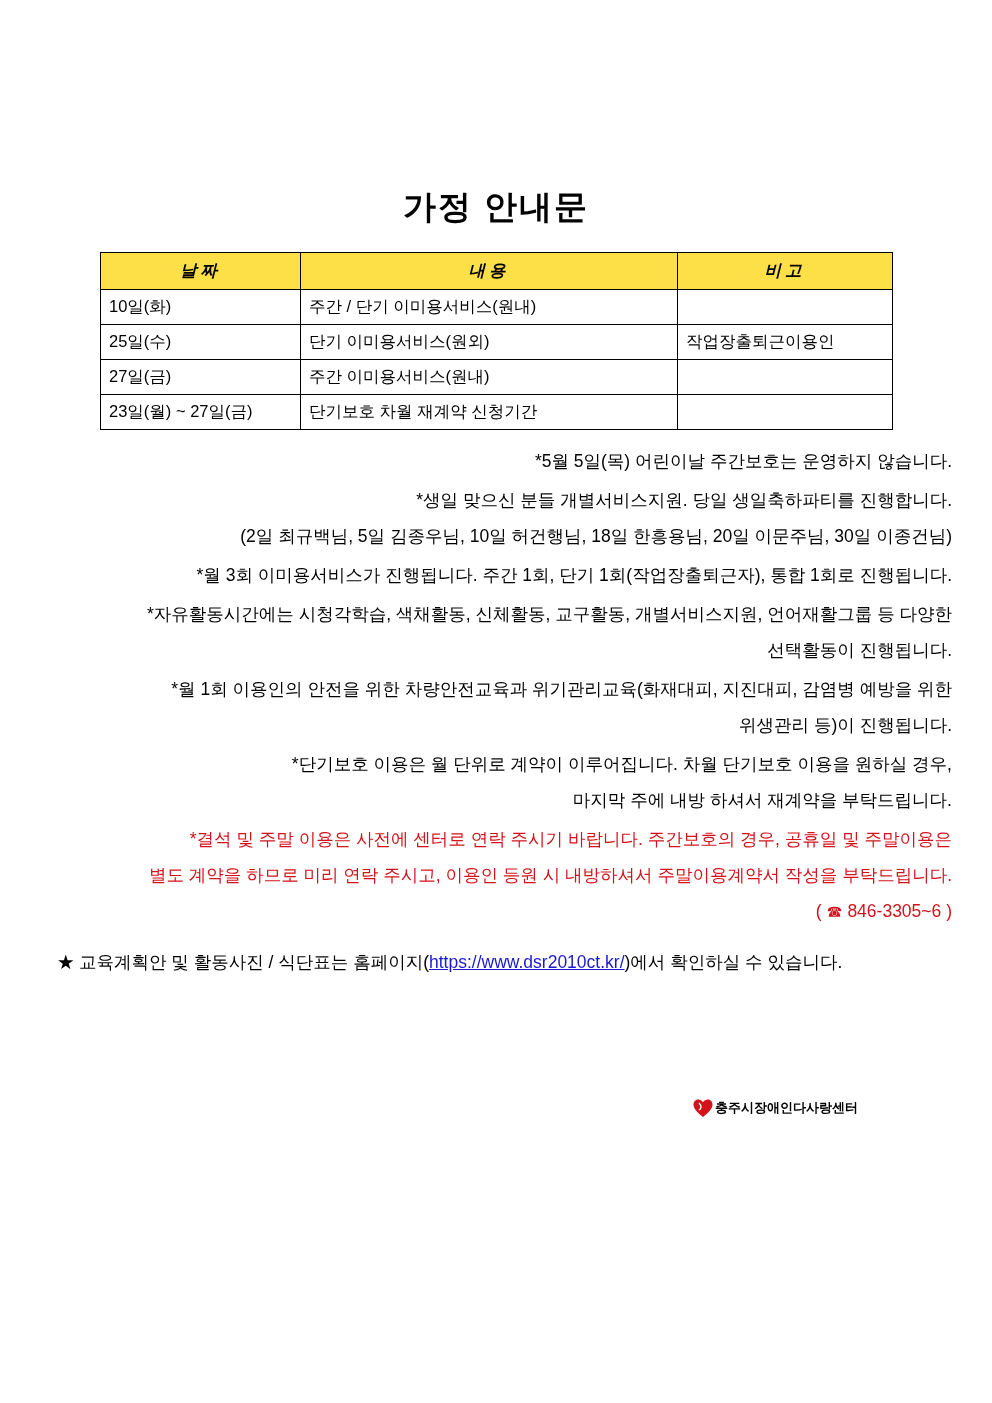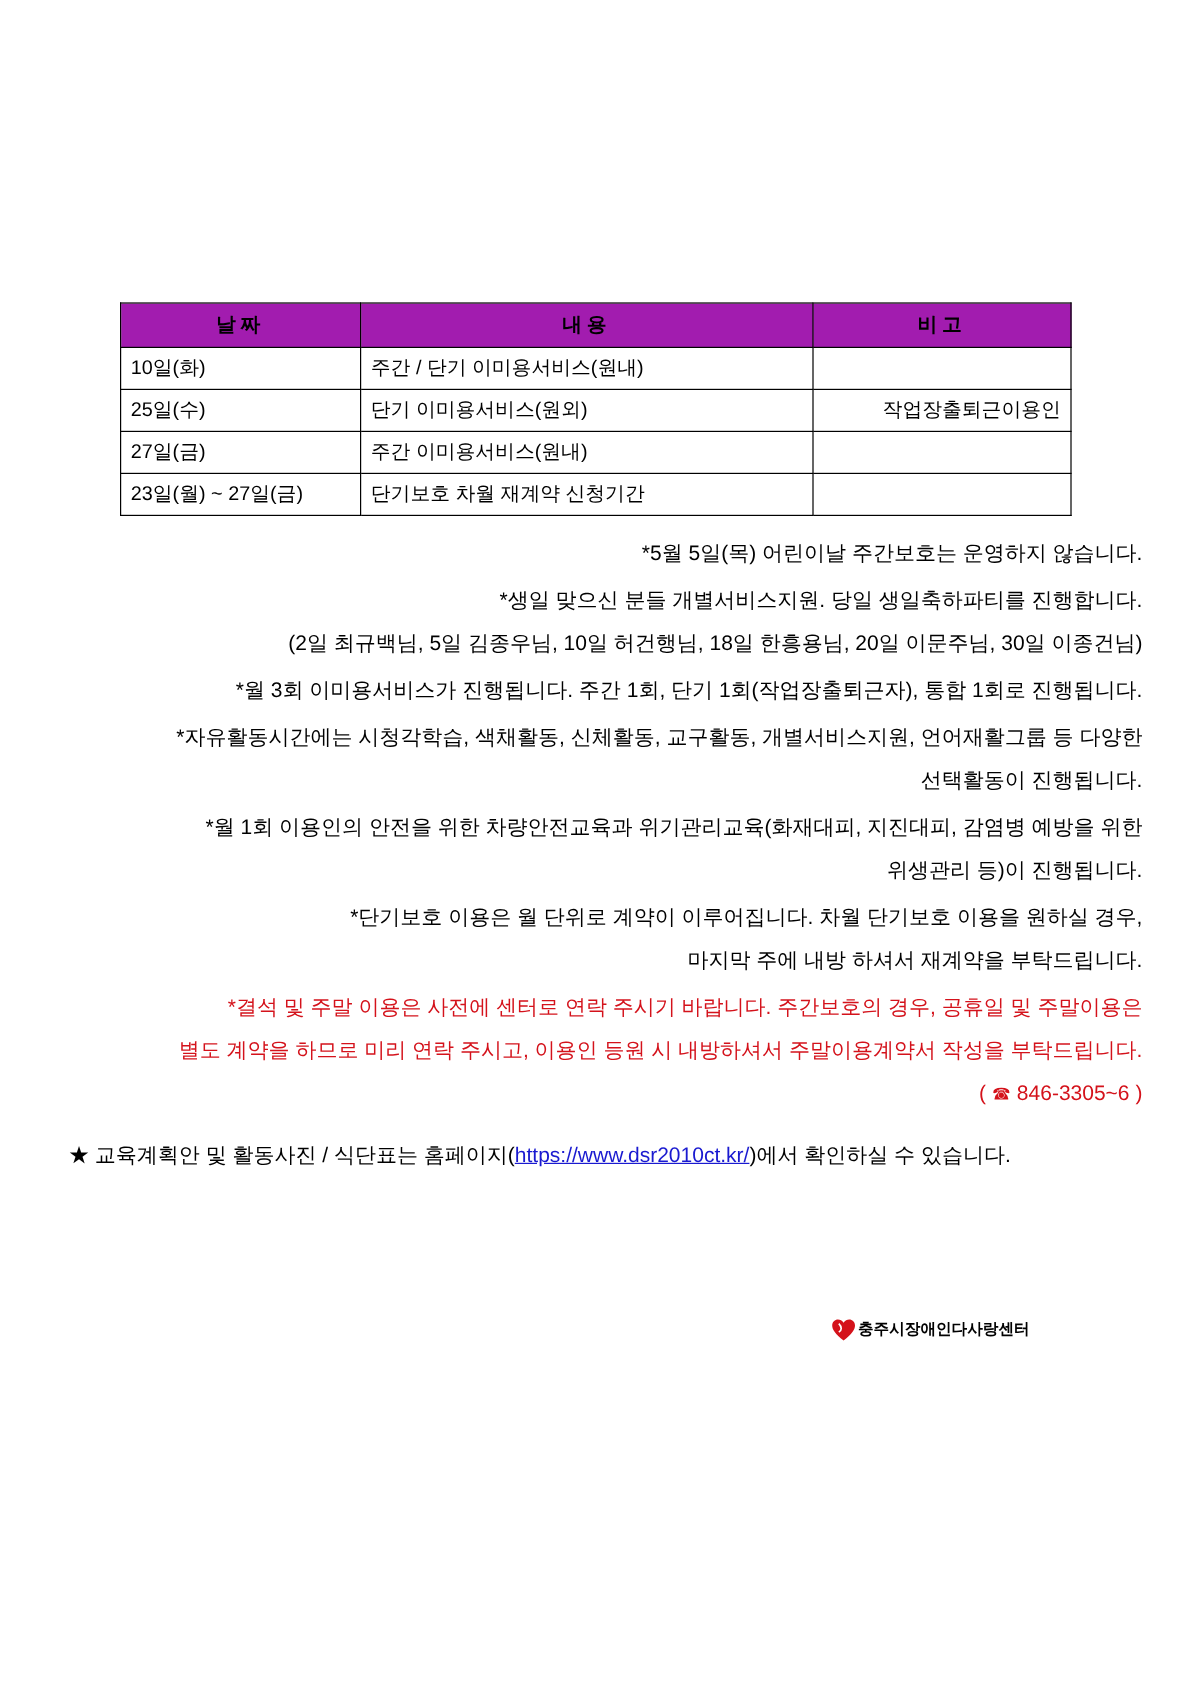--- a/index.html
+++ b/index.html
@@ -46,32 +46,33 @@
   .schedule-table th,
   .schedule-table td {
     border: 1px solid #000;
     height: 34px;
     font-size: 16.5px;
     font-weight: normal;
     padding: 0 8px;
     vertical-align: middle;
   }
   .schedule-table thead th {
-    background: #a21caf;
+    background: #fde047;
     text-align: center;
     font-weight: bold;
     letter-spacing: 4px;
     height: 36px;
+    font-style: italic;
   }
   .col-date   { width: 200px; }
   .col-desc   { width: 377px; }
   .col-remark { width: 215px; }
   .schedule-table td.cell-date   { text-align: left; }
   .schedule-table td.cell-desc   { text-align: left; }
-  .schedule-table td.cell-remark { text-align: right; }
+  .schedule-table td.cell-remark { text-align: left; }
 
   
   .notes {
     position: absolute;
     top: 443px;
     left: 52px;
     width: 900px;
     font-size: 17.5px;
     line-height: 1.0;
     text-align: right;
@@ -142,20 +143,21 @@
 
   .tel-glyph {
     font-size: 16px;
   }
 </style>
 </head>
 <body>
 
 <div class="page">
 
+  <div class="doc-title">가정  안내문</div>
 
   <table class="schedule-table">
     <colgroup>
       <col class="col-date">
       <col class="col-desc">
       <col class="col-remark">
     </colgroup>
     <thead>
       <tr>
         <th>날짜</th>

